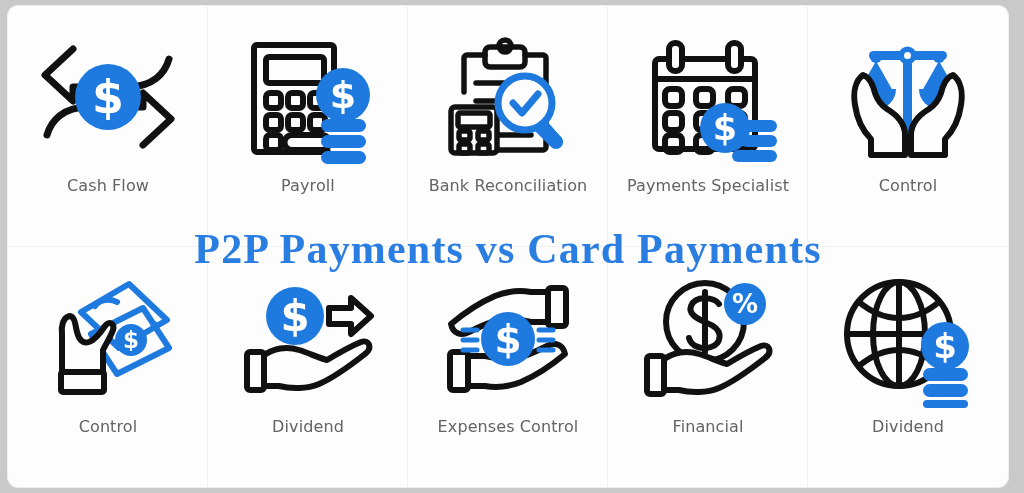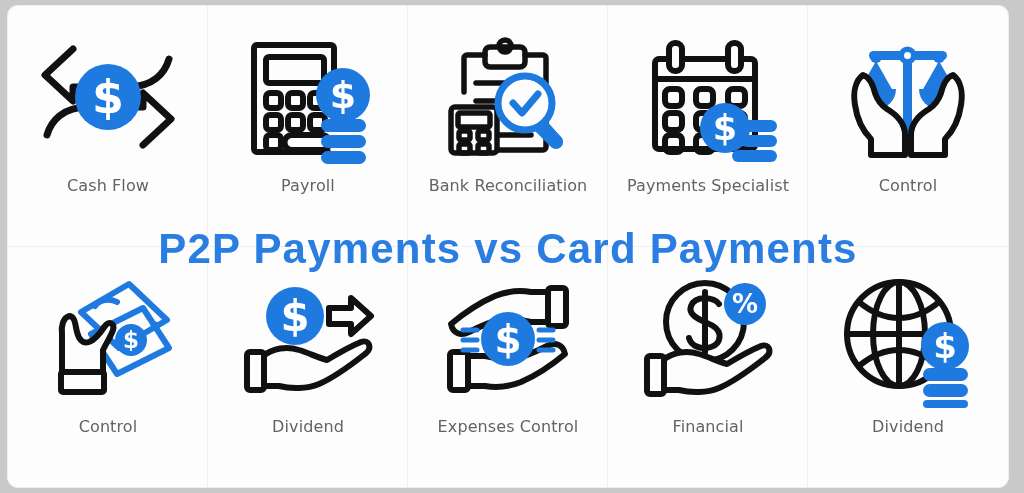--- a/index.html
+++ b/index.html
@@ -60,21 +60,21 @@
     position:absolute;
     left:0; right:0;
     top:222px;
     text-align:center;
     font-size:42px;
     font-weight:bold;
     color:#2a7de1;
     letter-spacing:1.2px;
     line-height:1;
     pointer-events:none;
-    font-family:Liberation Sans, sans-serif;
+    font-family:Liberation Serif, serif;
   }
 </style>
 </head>
 <body>
 
 <div class="frame">
   <div class="card">
 
     <div class="grid">
 

